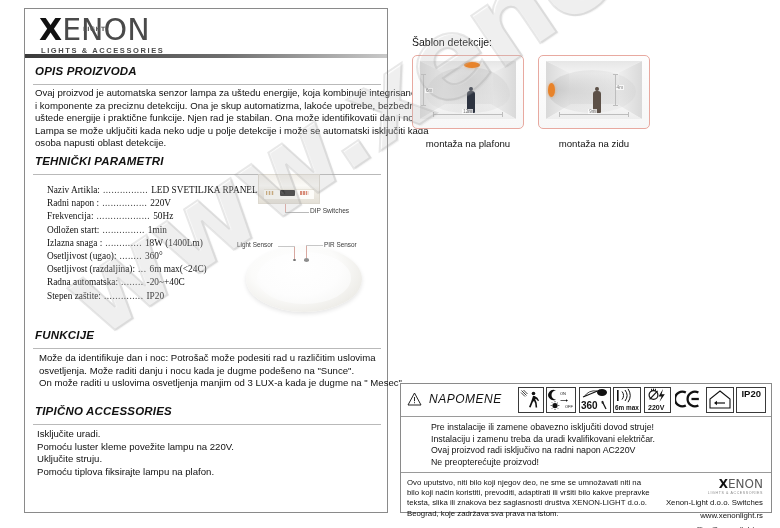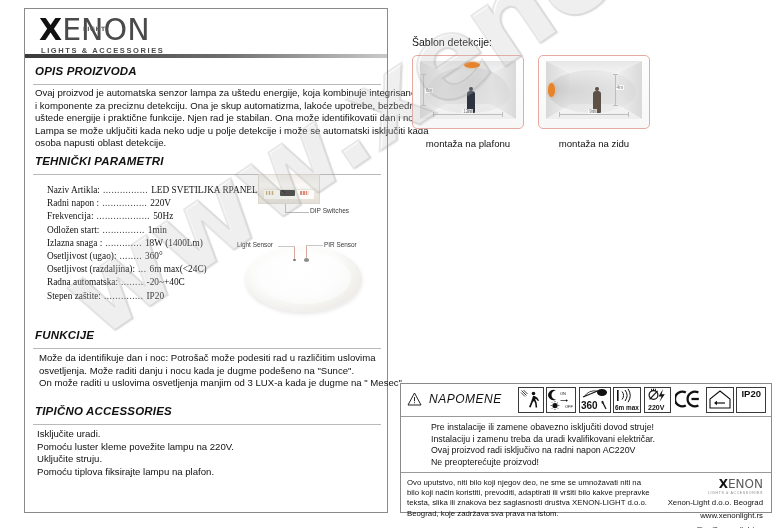--- a/index.html
+++ b/index.html
@@ -455,21 +455,21 @@
     <div class="foot">
       <div class="foot-l">
         <div>Ovo uputstvo, niti bilo koji njegov deo, ne sme se umnožavati niti na</div>
         <div>bilo koji način koristiti, prevoditi, adaptirati ili vršiti bilo kakve prepravke</div>
         <div>teksta, slika ili znakova bez saglasnosti društva XENON-LIGHT d.o.o.</div>
         <div>Beograd, koje zadržava sva prava na istom.</div>
       </div>
       <div class="foot-r">
         <div class="foot-logo"><span class="lx">X</span><span class="le">ENON</span></div>
         <div class="foot-logosub">LIGHTS &amp; ACCESSORIES</div>
-        <div class="foot-lines">Xenon-Light d.o.o. Beograd</div>
+        <div class="foot-lines">Xenon-Light d.o.o. Switches</div>
         <div class="foot-lines">www.xenonlight.rs</div>
         <div class="foot-lines">office@xenonlight.rs</div>
       </div>
     </div>
   </div>
 
   <div class="watermark">
     <div class="wm-text">www.xenonlight.rs</div>
   </div>
 

